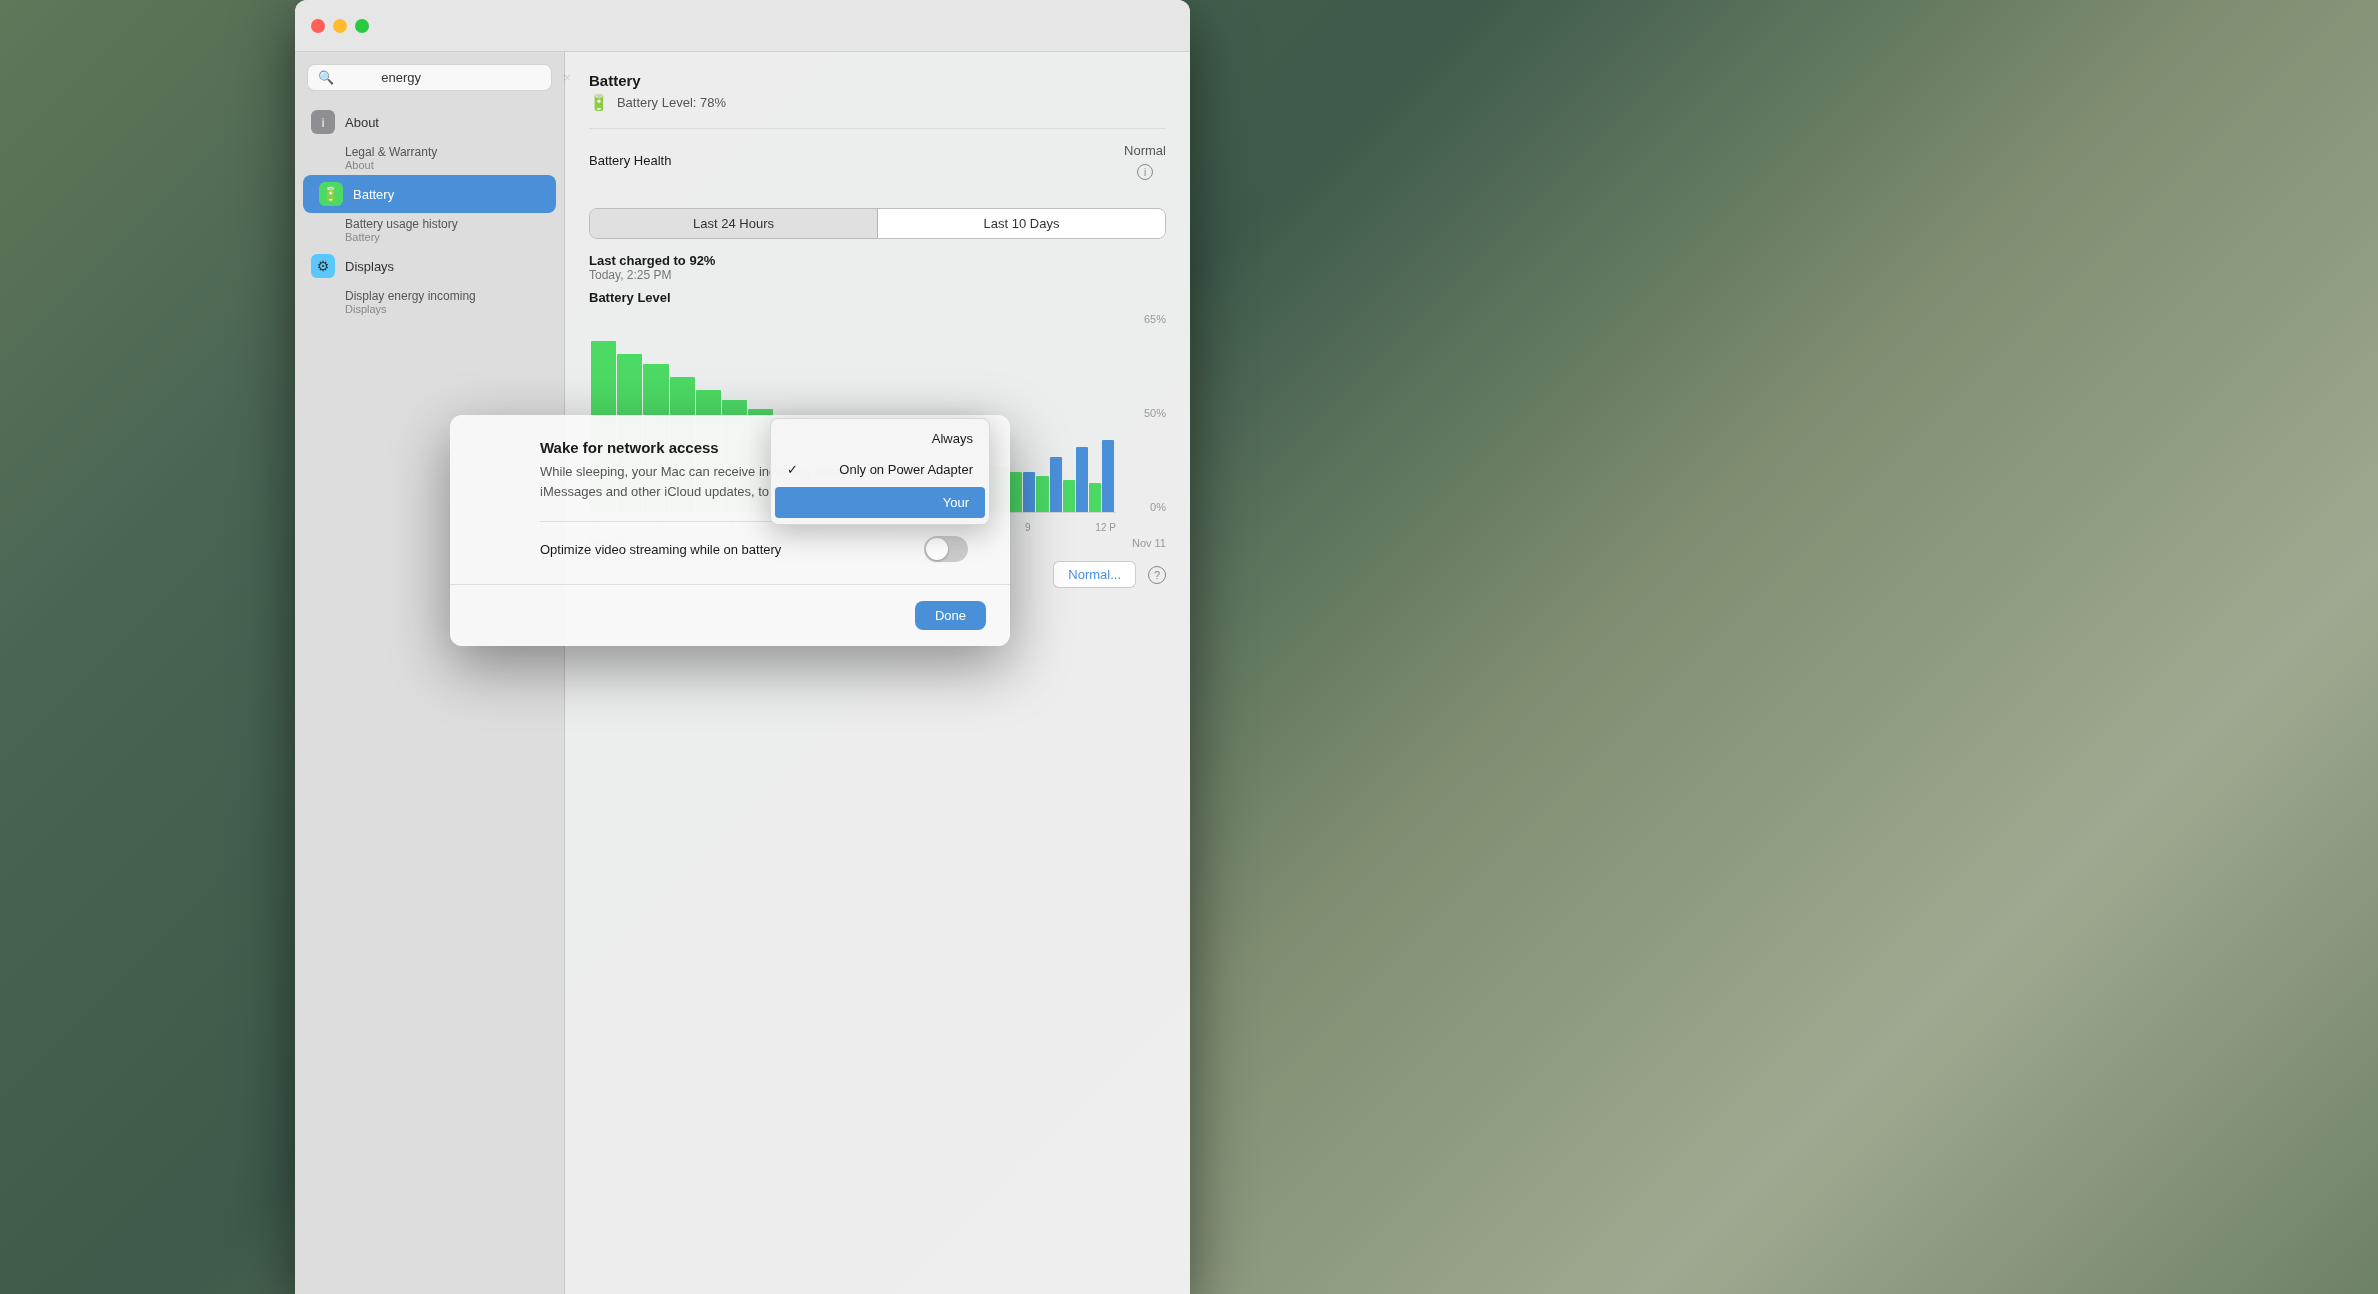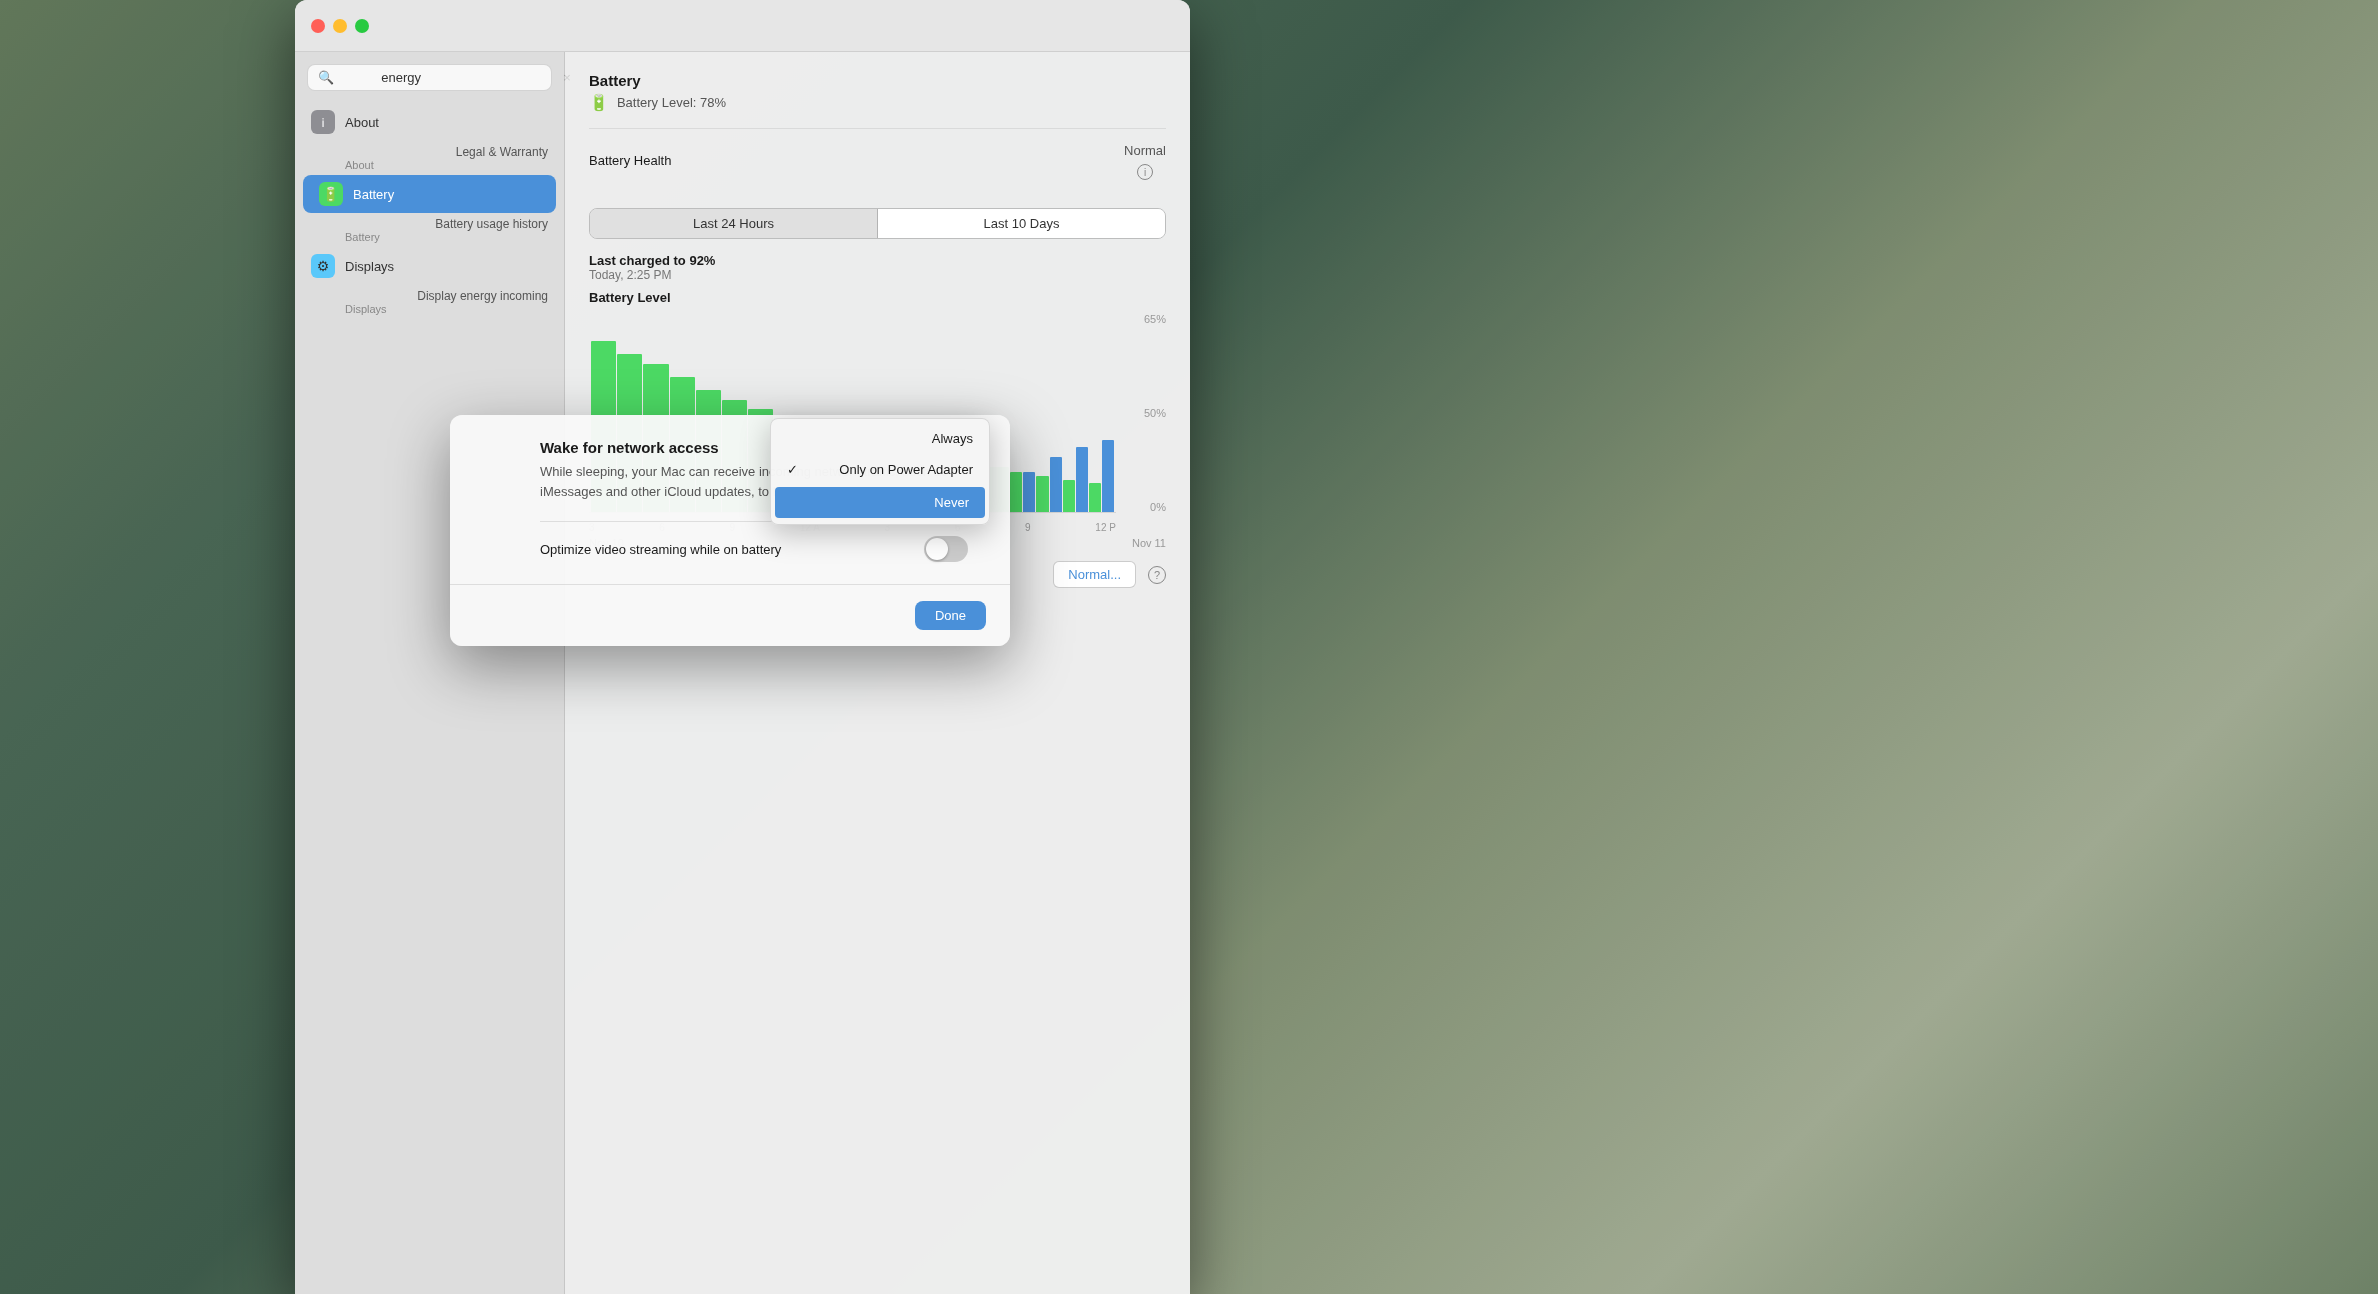--- a/index.html
+++ b/index.html
@@ -141,21 +141,20 @@
 
     .sidebar-sub-item {
       padding: 4px 16px 4px 50px;
       font-size: 12px;
       color: #555;
       cursor: pointer;
     }
 
     .sidebar-sub-item .sub-label {
       font-size: 12px;
-      text-align: right;
     }
 
     .sidebar-sub-item .sub-parent {
       font-size: 11px;
       color: #888;
     }
 
     
     .main-panel {
       flex: 1;
@@ -740,15 +739,15 @@
   <div class="menu-item">
     <span class="check-mark"> </span>
     <span class="menu-item-label">Always</span>
   </div>
   <div class="menu-item">
     <span class="check-mark">✓</span>
     <span class="menu-item-label">Only on Power Adapter</span>
   </div>
   <div class="menu-item highlighted">
     <span class="check-mark"> </span>
-    <span class="menu-item-label">Never</span>
+    <span class="menu-item-label">Your</span>
   </div>
 </div>
 
 </body></html>

